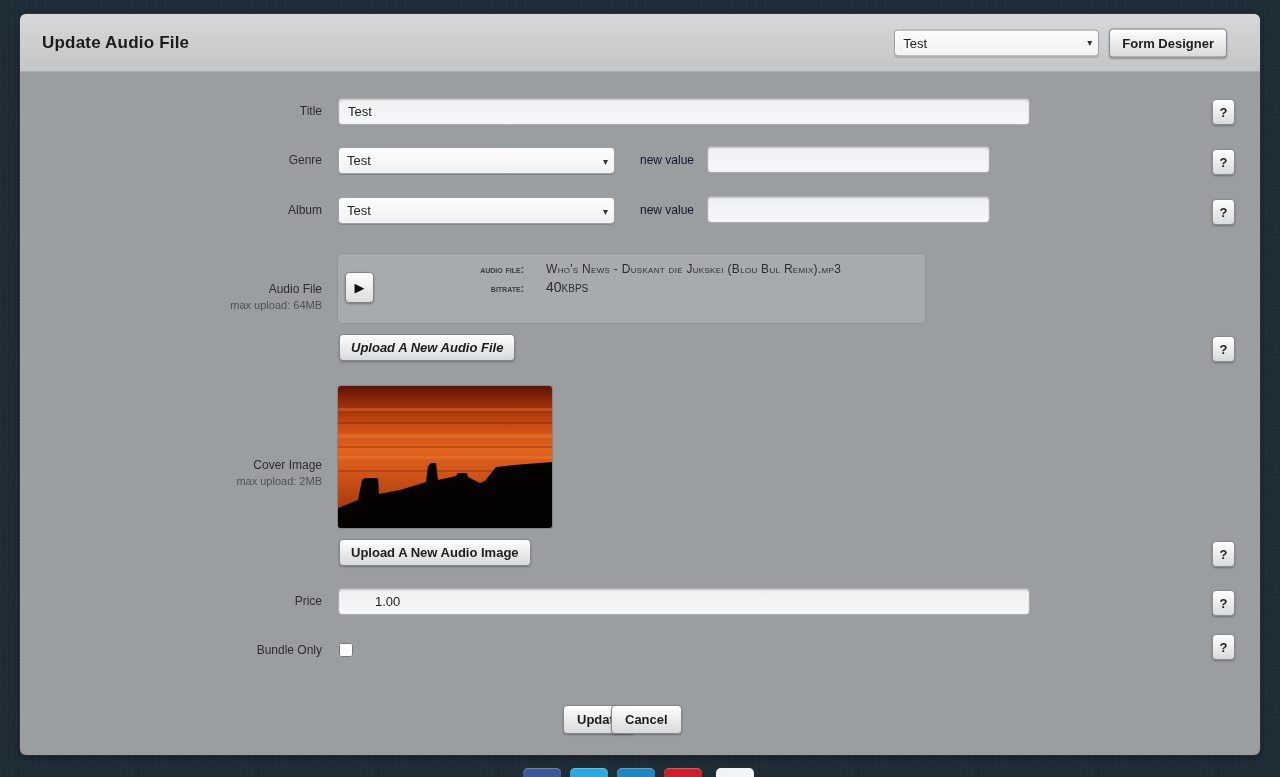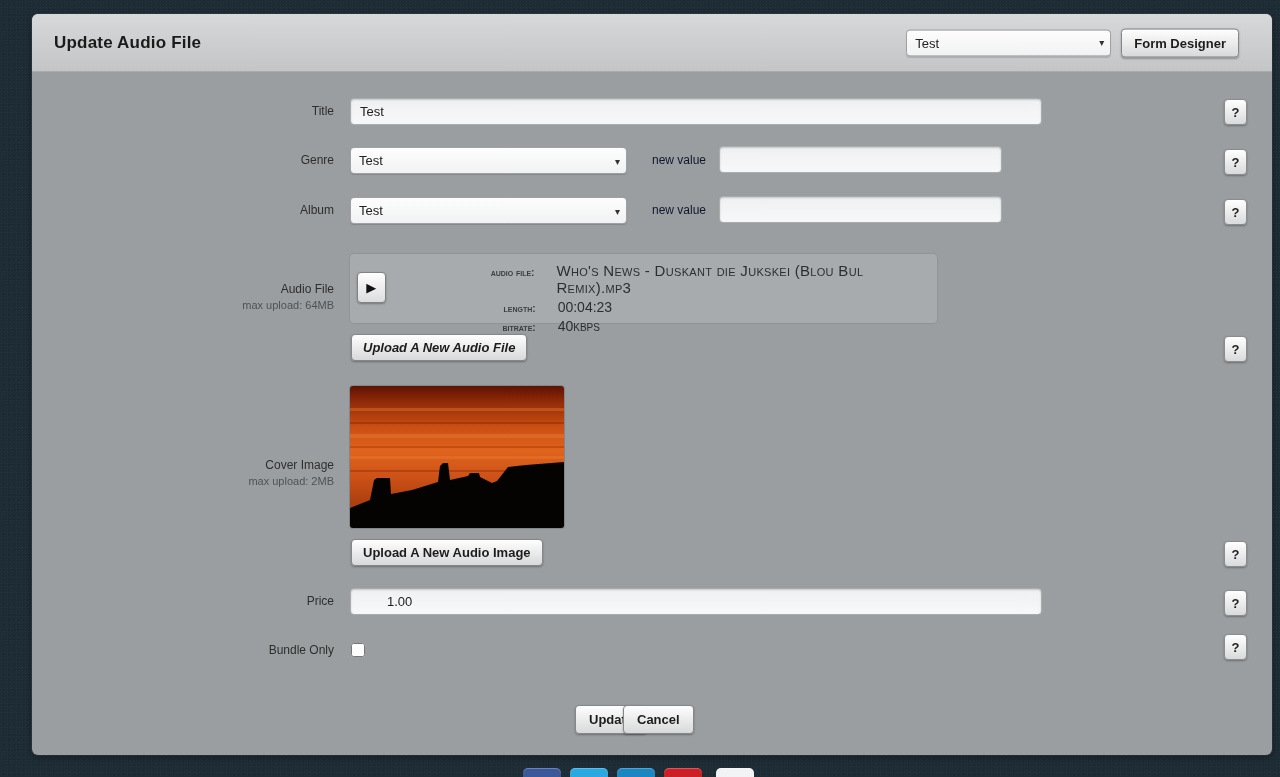--- a/index.html
+++ b/index.html
@@ -11,21 +11,20 @@
       radial-gradient(rgba(255,255,255,0.03) 1px, transparent 1px),
       radial-gradient(rgba(0,0,0,0.10) 1px, transparent 1px);
     background-size:3px 3px, 5px 5px;
     background-position:0 0, 1px 2px;
     position:relative;
   }
   .panel{
     position:absolute; left:20px; top:14px; width:1240px; height:741px;
     background:#9b9ea1; border-radius:6px;
     box-shadow:0 0 0 1px rgba(255,255,255,0.06), 0 2px 6px rgba(0,0,0,0.4);
-    margin-left:12px;
   }
   .panel-header{
     position:relative; height:58px;
     background:linear-gradient(#d6d8da,#c3c5c7);
     border-bottom:1px solid #a9abad;
     border-radius:6px 6px 0 0;
   }
   .page-title{
     position:absolute; left:22px; top:50%; transform:translateY(-50%);
     font-size:17px; font-weight:bold; color:#1b1b1b; letter-spacing:0.2px;
@@ -98,21 +97,21 @@
     display:flex; align-items:center; justify-content:center;
     box-shadow:0 1px 2px rgba(0,0,0,0.3);
   }
   .player-info{ margin:8px 0 0 68px; display:flex; flex-direction:column; gap:3px; }
   .p-row{ display:flex; align-items:baseline;gap:13px; }
   .p-label{
     width:82px; text-align:right; margin-right:9px;
     font-size:10px; font-variant:small-caps; font-weight:bold; color:#3a3d3f;
   }
   .sc{ font-variant:small-caps; }
-  .p-file{ font-size:15px; color:#2c2e30; letter-spacing:0.3px; }
+  .p-file{ font-size:12px; color:#2c2e30; letter-spacing:0.3px; }
   .p-time{ font-size:14px; color:#2c2e30; }
   .p-bitrate{ font-size:14px; color:#2c2e30; }
 
   .cover-img{
     position:absolute; left:318px; top:314px; width:214px; height:142px;
     border-radius:3px; overflow:hidden; display:block;
     box-shadow:0 0 0 1px rgba(0,0,0,0.15);
   }
 
   .upload-btn{ position:absolute; left:319px; padding:5px 11px; }
@@ -183,24 +182,20 @@
       <div class="note">max upload: 64MB</div>
     </div>
     <div class="player">
       <button class="play-btn">
           <span>▶</span>
         </button>
       <div class="player-info">
         <div class="p-row">
           <span class="p-label">audio file:</span>
           <span class="p-file sc">Who's News - Duskant die Jukskei (Blou Bul Remix).mp3</span>
-        </div>
-        <div class="p-row">
-          <span class="p-label">length:</span>
-          <span class="p-time">00:04:23</span>
         </div>
         <div class="p-row">
           <span class="p-label">bitrate:</span>
           <span class="p-bitrate sc">40kbps</span>
         </div>
       </div>
     </div>
     <button class="btn upload-btn" style="top:262px;font-style:italic;">Upload A New Audio File</button>
     <button class="help-btn" style="top:264px;">?</button>
 

